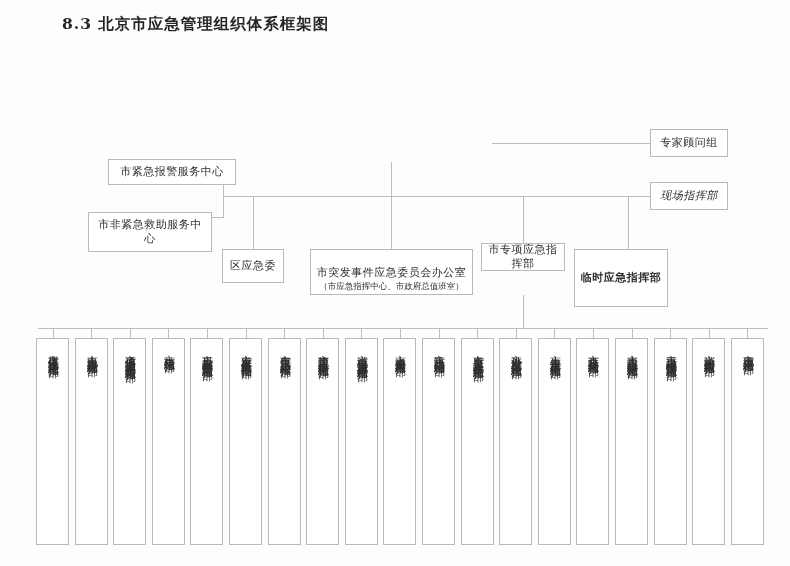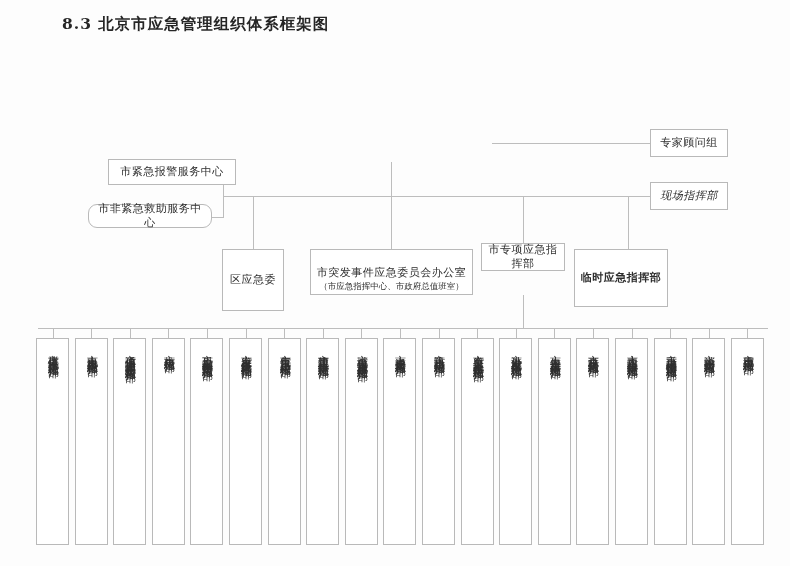--- a/index.html
+++ b/index.html
@@ -104,23 +104,23 @@
 
   <div class="ln lnv" style="left:523px; top:295px; height:33px;"></div>
 
   <div class="ln lnh" style="left:38px; top:328px; width:730px;"></div>
 
 
   <div class="box h" style="left:650px; top:129px; width:78px; height:28px;">专家顾问组</div>
   <div class="box h" style="left:650px; top:182px; width:78px; height:28px;font-style:italic;">现场指挥部</div>
 
   <div class="box h" style="left:88px; top:159px; width:128px; height:26px;margin-left:20px;">市紧急报警服务中心</div>
-  <div class="box h" style="left:88px; top:204px; width:124px; height:24px;border-radius:9px;">市非紧急救助服务中心</div>
-
-  <div class="box h" style="left:222px; top:249px; width:62px; height:62px;">区应急委</div>
+  <div class="box h" style="left:88px; top:212px; width:124px; height:40px;">市非紧急救助服务中心</div>
+
+  <div class="box h" style="left:222px; top:249px; width:62px; height:34px;">区应急委</div>
 
   <div class="box h" style="left:310px; top:249px; width:163px; height:46px; flex-direction:column;justify-content:flex-end;">
     <span class="l1">市突发事件应急委员会办公室</span>
     <span class="l2">（市应急指挥中心、市政府总值班室）</span>
   </div>
 
   <div class="box h" style="left:481px; top:243px; width:84px; height:28px;">市专项应急指挥部</div>
   <div class="box h" style="left:574px; top:249px; width:94px; height:58px;font-weight:bold;">临时应急指挥部</div>
 
   <div id="commands">

